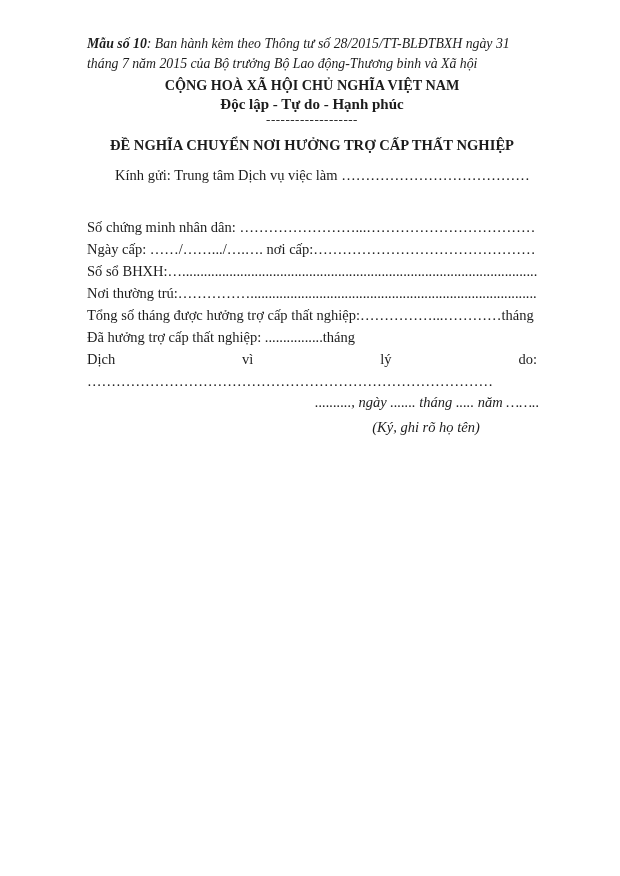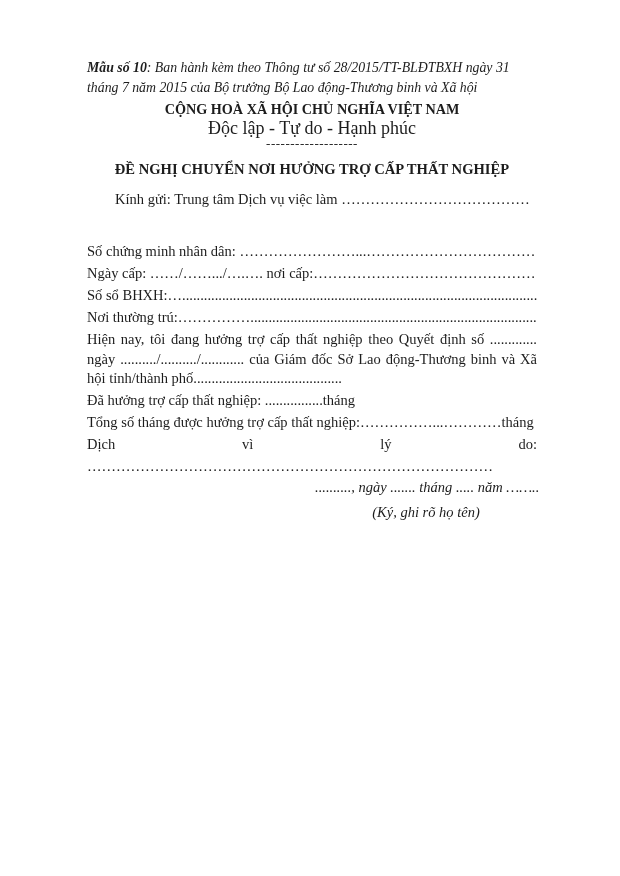--- a/index.html
+++ b/index.html
@@ -6,40 +6,40 @@
   body { background:#ffffff; }
   .page {
     position:relative;
     width:620px; height:876px;
     background:#ffffff;
     font-family:"Liberation Serif","DejaVu Serif",serif;
     color:#1c1c1c;
     overflow:hidden;
   }
   .doc {
-    position:absolute; left:87px; top:58px; width:450px;
+    position:absolute; left:87px; top:34px; width:450px;
     font-size:14.5px;
   }
   .note {
     font-style:italic;
     font-size:13.8px;
     line-height:19.5px;
   }
   .note b { font-weight:bold; }
   .center { text-align:center; }
   .national-title {
     font-weight:bold;
     margin-top:3px;
     line-height:19px;
     font-size:14.2px;
   }
   .motto {
-    font-weight:normal;
+    font-weight:bold;
     line-height:19px;
-    font-size:18px;
+    font-size:15px;
   }
   .separator {
     line-height:12px;
     font-size:13px;
     letter-spacing:0.5px;
   }
   .doc-title {
     font-weight:bold;
     margin-top:9px;
     line-height:20px;
@@ -94,34 +94,33 @@
   <div class="doc">
 
     <div class="note">
       <b>Mẫu số 10</b><span>: Ban hành kèm theo Thông tư số 28/2015/TT-BLĐTBXH ngày 31 tháng 7 năm 2015 của Bộ trưởng Bộ Lao động-Thương binh và Xã hội</span>
     </div>
 
     <div class="national-title center">CỘNG HOÀ XÃ HỘI CHỦ NGHĨA VIỆT NAM</div>
     <div class="motto center">Độc lập - Tự do - Hạnh phúc</div>
     <div class="separator center">-------------------</div>
 
-    <div class="doc-title center">ĐỀ NGHỊ CHUYỂN NƠI HƯỞNG TRỢ CẤP THẤT NGHIỆP</div>
+    <div class="doc-title center">ĐỀ NGHĨA CHUYỂN NƠI HƯỞNG TRỢ CẤP THẤT NGHIỆP</div>
     <div class="salutation">Kính gửi: Trung tâm Dịch vụ việc làm …………………………………</div>
 
     <div class="body-gap"></div>
 
     <div class="field-line">Số chứng minh nhân dân: ……………………...………………………………..</div>
     <div class="field-line">Ngày cấp: ……/…….../….…. nơi cấp:……………………………………………</div>
     <div class="field-line">Số sổ BHXH:…........................................................................................................</div>
     <div class="field-line">Nơi thường trú:……………................................................................................</div>
 
-    <div class="para">Hiện nay, tôi đang hưởng trợ cấp thất nghiệp theo Quyết định số ............. ngày ........../........../............ của Giám đốc Sở Lao động-Thương binh và Xã hội tỉnh/thành phố.........................................</div>
 
+    <div class="field-line">Tổng số tháng được hưởng trợ cấp thất nghiệp:……………...…………tháng</div>
     <div class="field-line">Đã hưởng trợ cấp thất nghiệp: ................tháng</div>
-    <div class="field-line">Tổng số tháng được hưởng trợ cấp thất nghiệp:……………...…………tháng</div>
 
     <div class="reason-line">Dịch vì lý do:</div>
     <div class="field-line">…………………………………………………………………………</div>
 
 
     <div class="sig-block">
       <div class="sig-date">.........., ngày ....... tháng ..... năm ……..</div>
       <div class="sig-note">(Ký, ghi rõ họ tên)</div>
     </div>
 

